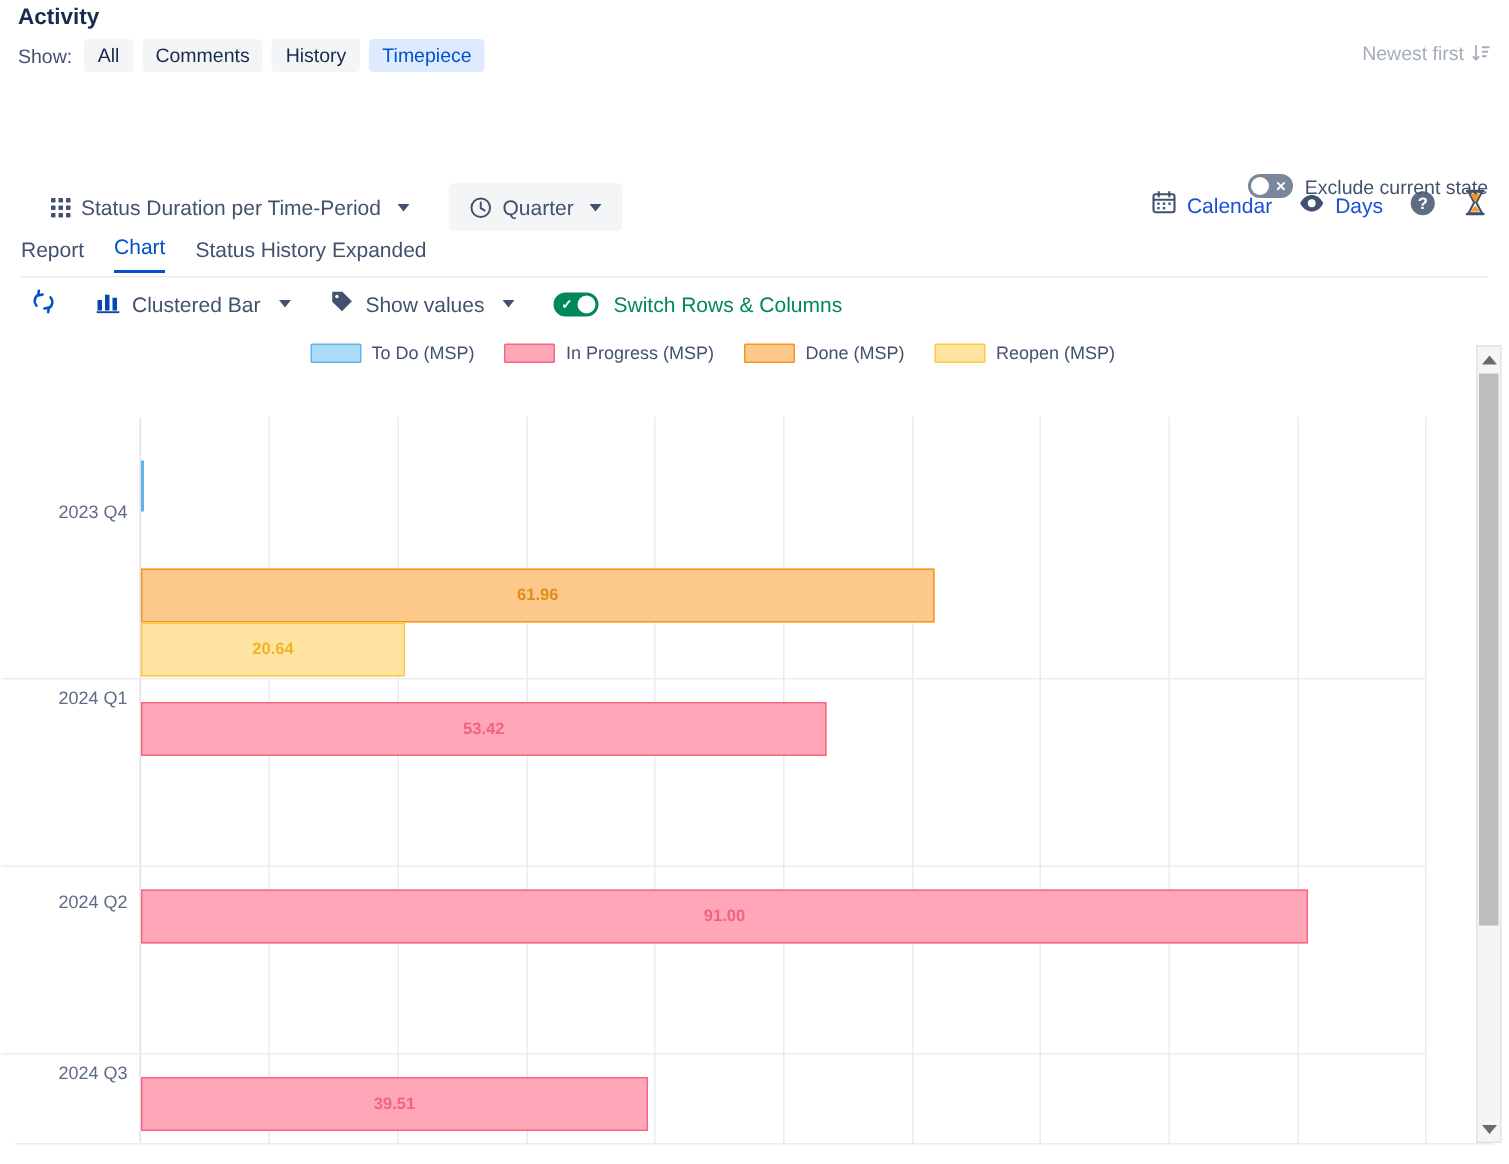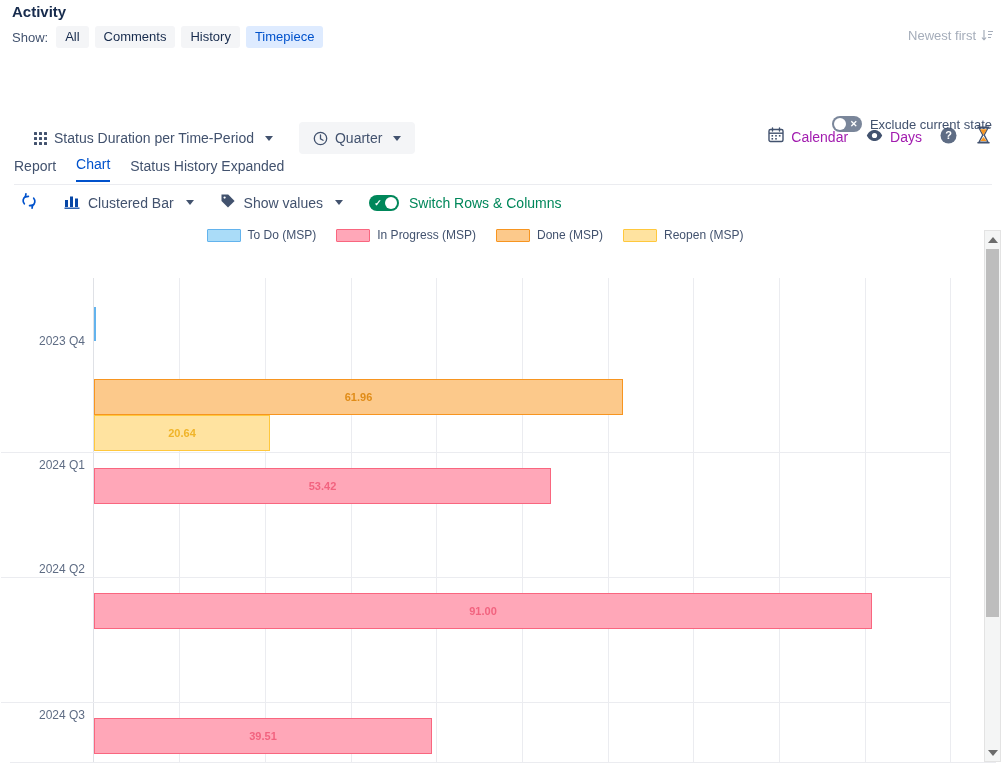--- a/index.html
+++ b/index.html
@@ -52,21 +52,21 @@
     display: flex; align-items: center; gap: 7px;
     font-size: 14px; color: #42526e; cursor: pointer;
     padding: 3px 4px; border-radius: 3px;
   }
   .tb-btn.boxed { background: #f4f5f7; padding: 8px 14px; border-radius: 4px; }
   .caret { width: 0; height: 0; border-left: 4.5px solid transparent; border-right: 4.5px solid transparent;
            border-top: 5px solid #42526e; display: inline-block; margin-left: 4px; }
   .clock-icon { width: 15px; height: 15px; }
 
   .tb-right { position: absolute; right: 14px; top: 4px; display: flex; align-items: center; gap: 18px; }
-  .icon-lbl { display: flex; align-items: center; gap: 7px; font-size: 14px; color: #a21caf; cursor: pointer; }
+  .icon-lbl { display: flex; align-items: center; gap: 7px; font-size: 14px; color: #1d4ed8; cursor: pointer; }
 
   .exclude-row {
     position: absolute; right: 14px; top: 116px;
     display: flex; align-items: center; gap: 8px; font-size: 13px; color: #42526e;
   }
 
   
   .toggle { position: relative; width: 30px; height: 16px; border-radius: 8px; cursor: pointer; flex: none; }
   .toggle.off { background: #7a869a; }
   .toggle.on  { background: #00875a; }
@@ -328,21 +328,21 @@
         <span>Done (MSP)</span>
       </span>
       <span class="legend-item">
         <span class="swatch" style="background:#ffe3a0;border:1.5px solid #ffc83d"></span>
         <span>Reopen (MSP)</span>
       </span>
     </div>
 
     <div class="cat-label" style="top:106px">2023 Q4</div>
     <div class="cat-label" style="top:230px">2024 Q1</div>
-    <div class="cat-label" style="top:334px">2024 Q2</div>
+    <div class="cat-label" style="top:366px">2024 Q2</div>
     <div class="cat-label" style="top:480px">2024 Q3</div>
 
     <div class="plot">
 
       <div class="vline" style="left:85px"></div>
       <div class="vline" style="left:171px"></div>
       <div class="vline" style="left:257px"></div>
       <div class="vline" style="left:342px"></div>
       <div class="vline" style="left:428px"></div>
       <div class="vline" style="left:514px"></div>

